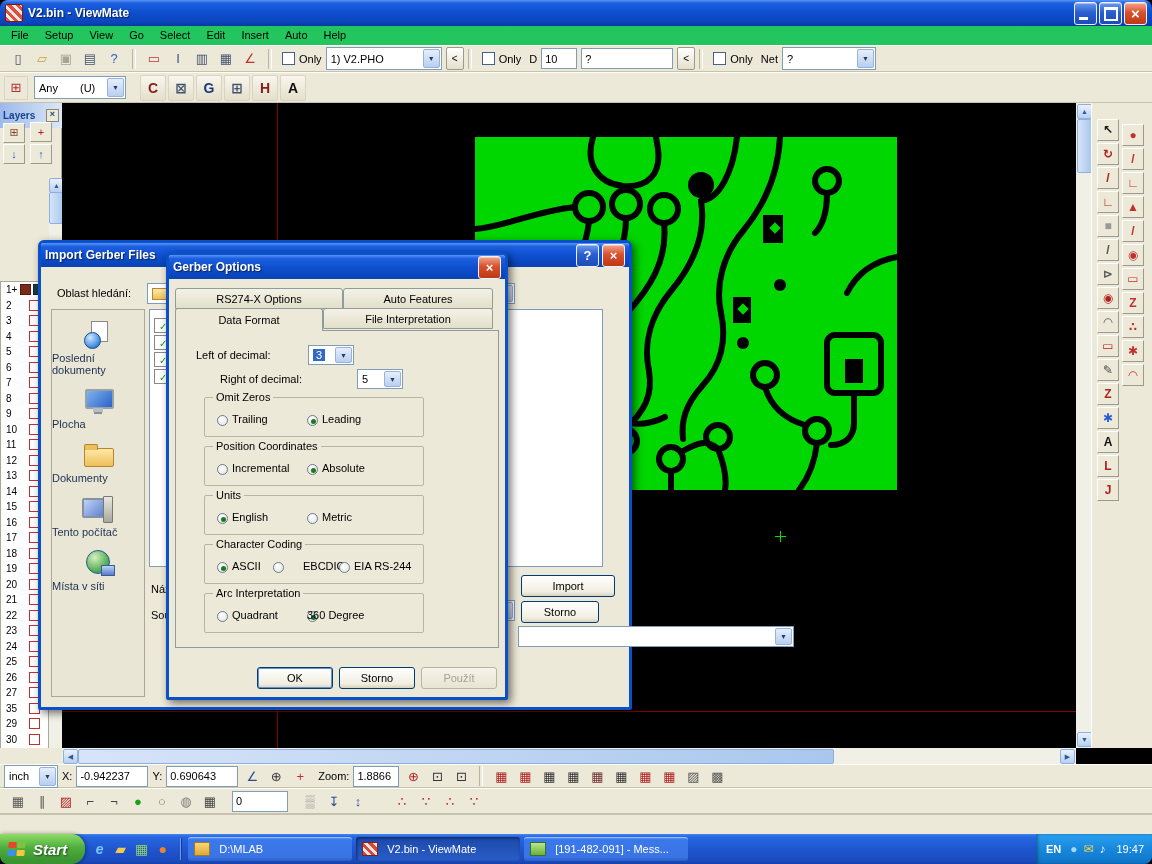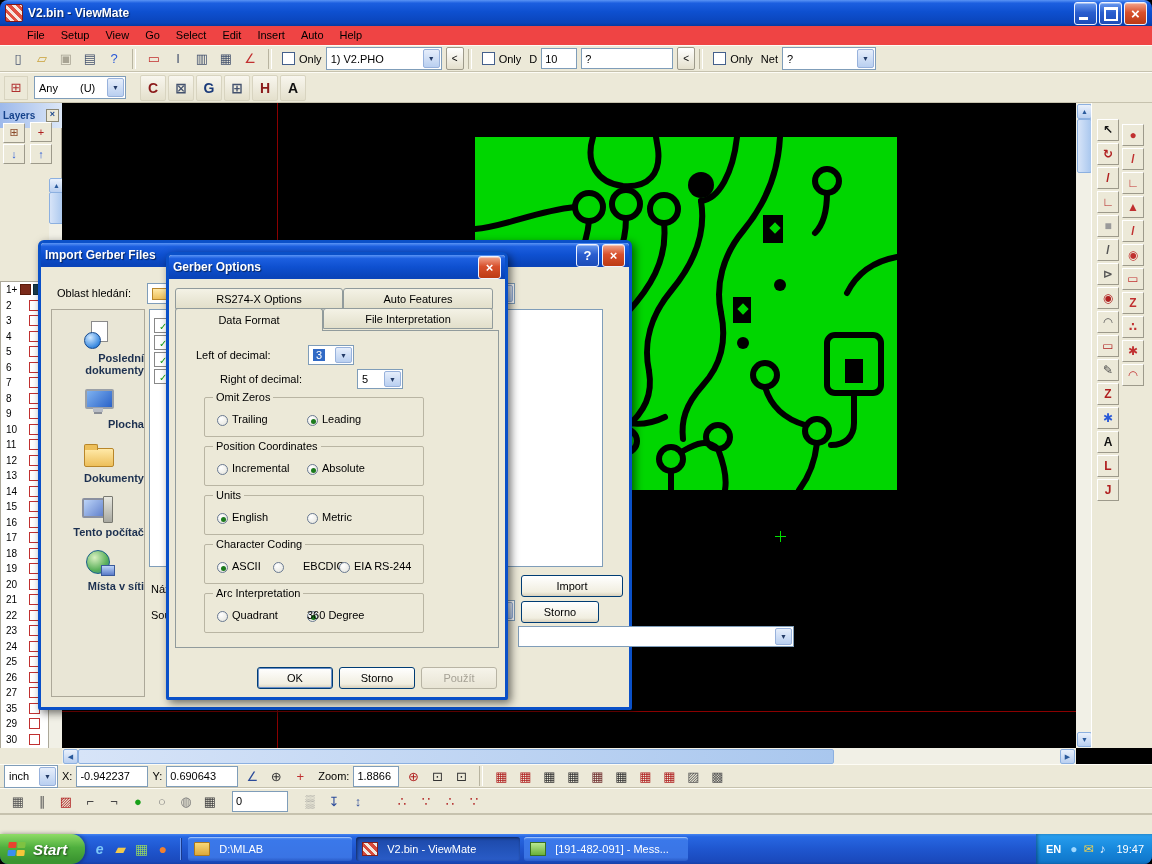--- a/index.html
+++ b/index.html
@@ -13,21 +13,21 @@
     background:repeating-linear-gradient(45deg,#e05040 0 3px,#f5e8e0 3px 6px);}
   .wtitle{font-weight:bold;font-size:12px;text-shadow:1px 1px 1px #05225a;flex:1;}
   .wb{width:21px;height:21px;border-radius:3px;border:1px solid #eef2ff;margin-left:2px;position:relative;
     background:linear-gradient(#6a9af0,#2a5ecf 45%,#1c4cb8);box-shadow:inset 0 1px 0 rgba(255,255,255,.4);}
   .wb.min::after{content:"";position:absolute;left:4px;bottom:4px;width:9px;height:3px;background:#fff;}
   .wb.max::after{content:"";position:absolute;left:4px;top:4px;width:10px;height:9px;border:2px solid #fff;border-top-width:3px;}
   .wb.close{background:linear-gradient(#f2a58c,#d8502c 45%,#bc3a14);}
   .wb.close::after{content:"×";position:absolute;left:0;top:0;width:100%;height:100%;display:flex;align-items:center;justify-content:center;
     color:#fff;font-size:15px;font-weight:bold;line-height:1;}
   
-  #menubar{left:0;top:26px;width:1152px;height:19px;background:#ef4444;display:flex;align-items:center;padding-left:19px;}
+  #menubar{left:0;top:26px;width:1152px;height:19px;background:#22c55e;display:flex;align-items:center;padding-left:3px;}
   .menuitem{padding:0 8px;line-height:19px;}
   .tbrow{background:#ece9d8;border-top:1px solid #fdfcf5;border-bottom:1px solid #c6c2ae;display:flex;align-items:center;padding-left:4px;}
   #tb1{left:0;top:45px;width:1152px;height:27px;}
   #tb2{left:0;top:72px;width:1152px;height:31px;}
   .tbtn{display:inline-flex;width:22px;height:22px;align-items:center;justify-content:center;font-size:13px;
     border:1px solid transparent;}
   .tbtn.letter{width:24px;height:24px;font-weight:bold;font-size:14px;border:1px solid #d8d4c0;background:linear-gradient(#f8f6ee,#e4e0cc);border-radius:2px;margin-right:2px;}
   .sep{width:2px;height:20px;border-left:1px solid #b8b4a0;border-right:1px solid #fff;margin:0 4px;}
   .tlabel{margin:0 4px;white-space:nowrap;}
   .cb{display:inline-block;width:11px;height:11px;background:#fff;border:1px solid #44608c;margin-left:6px;}
@@ -85,21 +85,21 @@
   .radio{width:11px;height:11px;border-radius:50%;border:1px solid #6a7a92;background:radial-gradient(circle at 35% 30%,#fff,#e2e2da);}
   .radio.sel::after{content:"";position:absolute;left:3px;top:3px;width:5px;height:5px;border-radius:50%;background:#1c7a1c;}
   .rlbl{font-size:11px;white-space:nowrap;}
   .xpbtn{font-family:"Liberation Sans",sans-serif;font-size:11px;border-radius:3px;border:1px solid #003c74;
     background:linear-gradient(#ffffff,#f1eee0 80%,#d8d0bc);cursor:default;}
   .xpbtn.default{box-shadow:0 0 0 1px #6a90c8 inset;}
   .xpbtn.disabled{color:#a5a195;border-color:#b8b4a4;background:linear-gradient(#f6f4ea,#e8e4d4);}
   .combo-val.selected{background:#316ac5;color:#fff;padding:0 3px;}
   
   #places{background:#e9e6d6;border:1px solid #aca899;}
-  .place{margin-top:10px;text-align:right;font-weight:bold;}
+  .place{margin-top:10px;text-align:left;}
   .pllabel{font-size:11px;color:#1c3050;line-height:12px;margin-top:2px;}
   .plicon{position:relative;width:36px;height:30px;margin:0 auto;}
   .plicon.recent::before{content:"";position:absolute;left:11px;top:1px;width:15px;height:19px;background:#fff;border:1px solid #8a8a8a;}
   .plicon.recent::after{content:"";position:absolute;left:4px;top:12px;width:15px;height:15px;border-radius:50%;
     background:radial-gradient(circle at 35% 30%,#cfe8ff,#3a8ae0 70%,#1a5aa8);border:1px solid #16498c;}
   .plicon.desktop::before{content:"";position:absolute;left:5px;top:3px;width:25px;height:16px;background:linear-gradient(135deg,#7fb2f0,#2a62c8);border:2px solid #9aa0a8;border-radius:2px;}
   .plicon.desktop::after{content:"";position:absolute;left:13px;top:22px;width:10px;height:4px;background:#b8bcc4;box-shadow:0 3px 0 -1px #8a8e96;}
   .plicon.documents::before{content:"";position:absolute;left:4px;top:8px;width:28px;height:17px;background:linear-gradient(#ffe9a8,#edbf5a);border:1px solid #b8862a;border-radius:2px;}
   .plicon.documents::after{content:"";position:absolute;left:4px;top:4px;width:12px;height:5px;background:#edbf5a;border:1px solid #b8862a;border-bottom:none;border-radius:2px 2px 0 0;}
   .plicon.computer::before{content:"";position:absolute;left:2px;top:4px;width:22px;height:16px;background:linear-gradient(135deg,#bcd4f8,#5a7ac8);border:2px solid #8a90a0;border-radius:2px;}
@@ -597,21 +597,21 @@
       <div class="fitem abs" style="left:4px;top:59px"><span class="fpage"></span><span class="fcheck">✓</span></div>
     </div>
     <span class="abs lbl" style="left:110px;top:340px">Název souboru:</span>
     <div class="combo abs" style="left:198px;top:336px;width:276px;height:21px">
         <span class="arr">▼</span>
       </div>
     <span class="abs lbl" style="left:110px;top:366px">Soubory typu:</span>
     <div class="combo abs" style="left:198px;top:362px;width:276px;height:21px">
         <span class="arr">▼</span>
       </div>
-    <button class="xpbtn abs" style="left:480px;top:332px;width:102px;height:22px">Import</button>
+    <button class="xpbtn abs" style="left:480px;top:332px;width:94px;height:22px">Import</button>
     <button class="xpbtn abs" style="left:480px;top:358px;width:78px;height:22px">Storno</button>
   </div>
 
   <div class="abs dialog" style="left:166px;top:252px;width:342px;height:448px;z-index:40">
     <div class="dlg-title">
       <span class="dlg-title-text">Gerber Options</span>
       <span class="dlgbtn close">×</span>
     </div>
     <div class="tab abs" style="left:6px;top:33px;width:168px;height:21px">RS274-X Options</div>
     <div class="tab abs" style="left:174px;top:33px;width:150px;height:21px">Auto Features</div>

